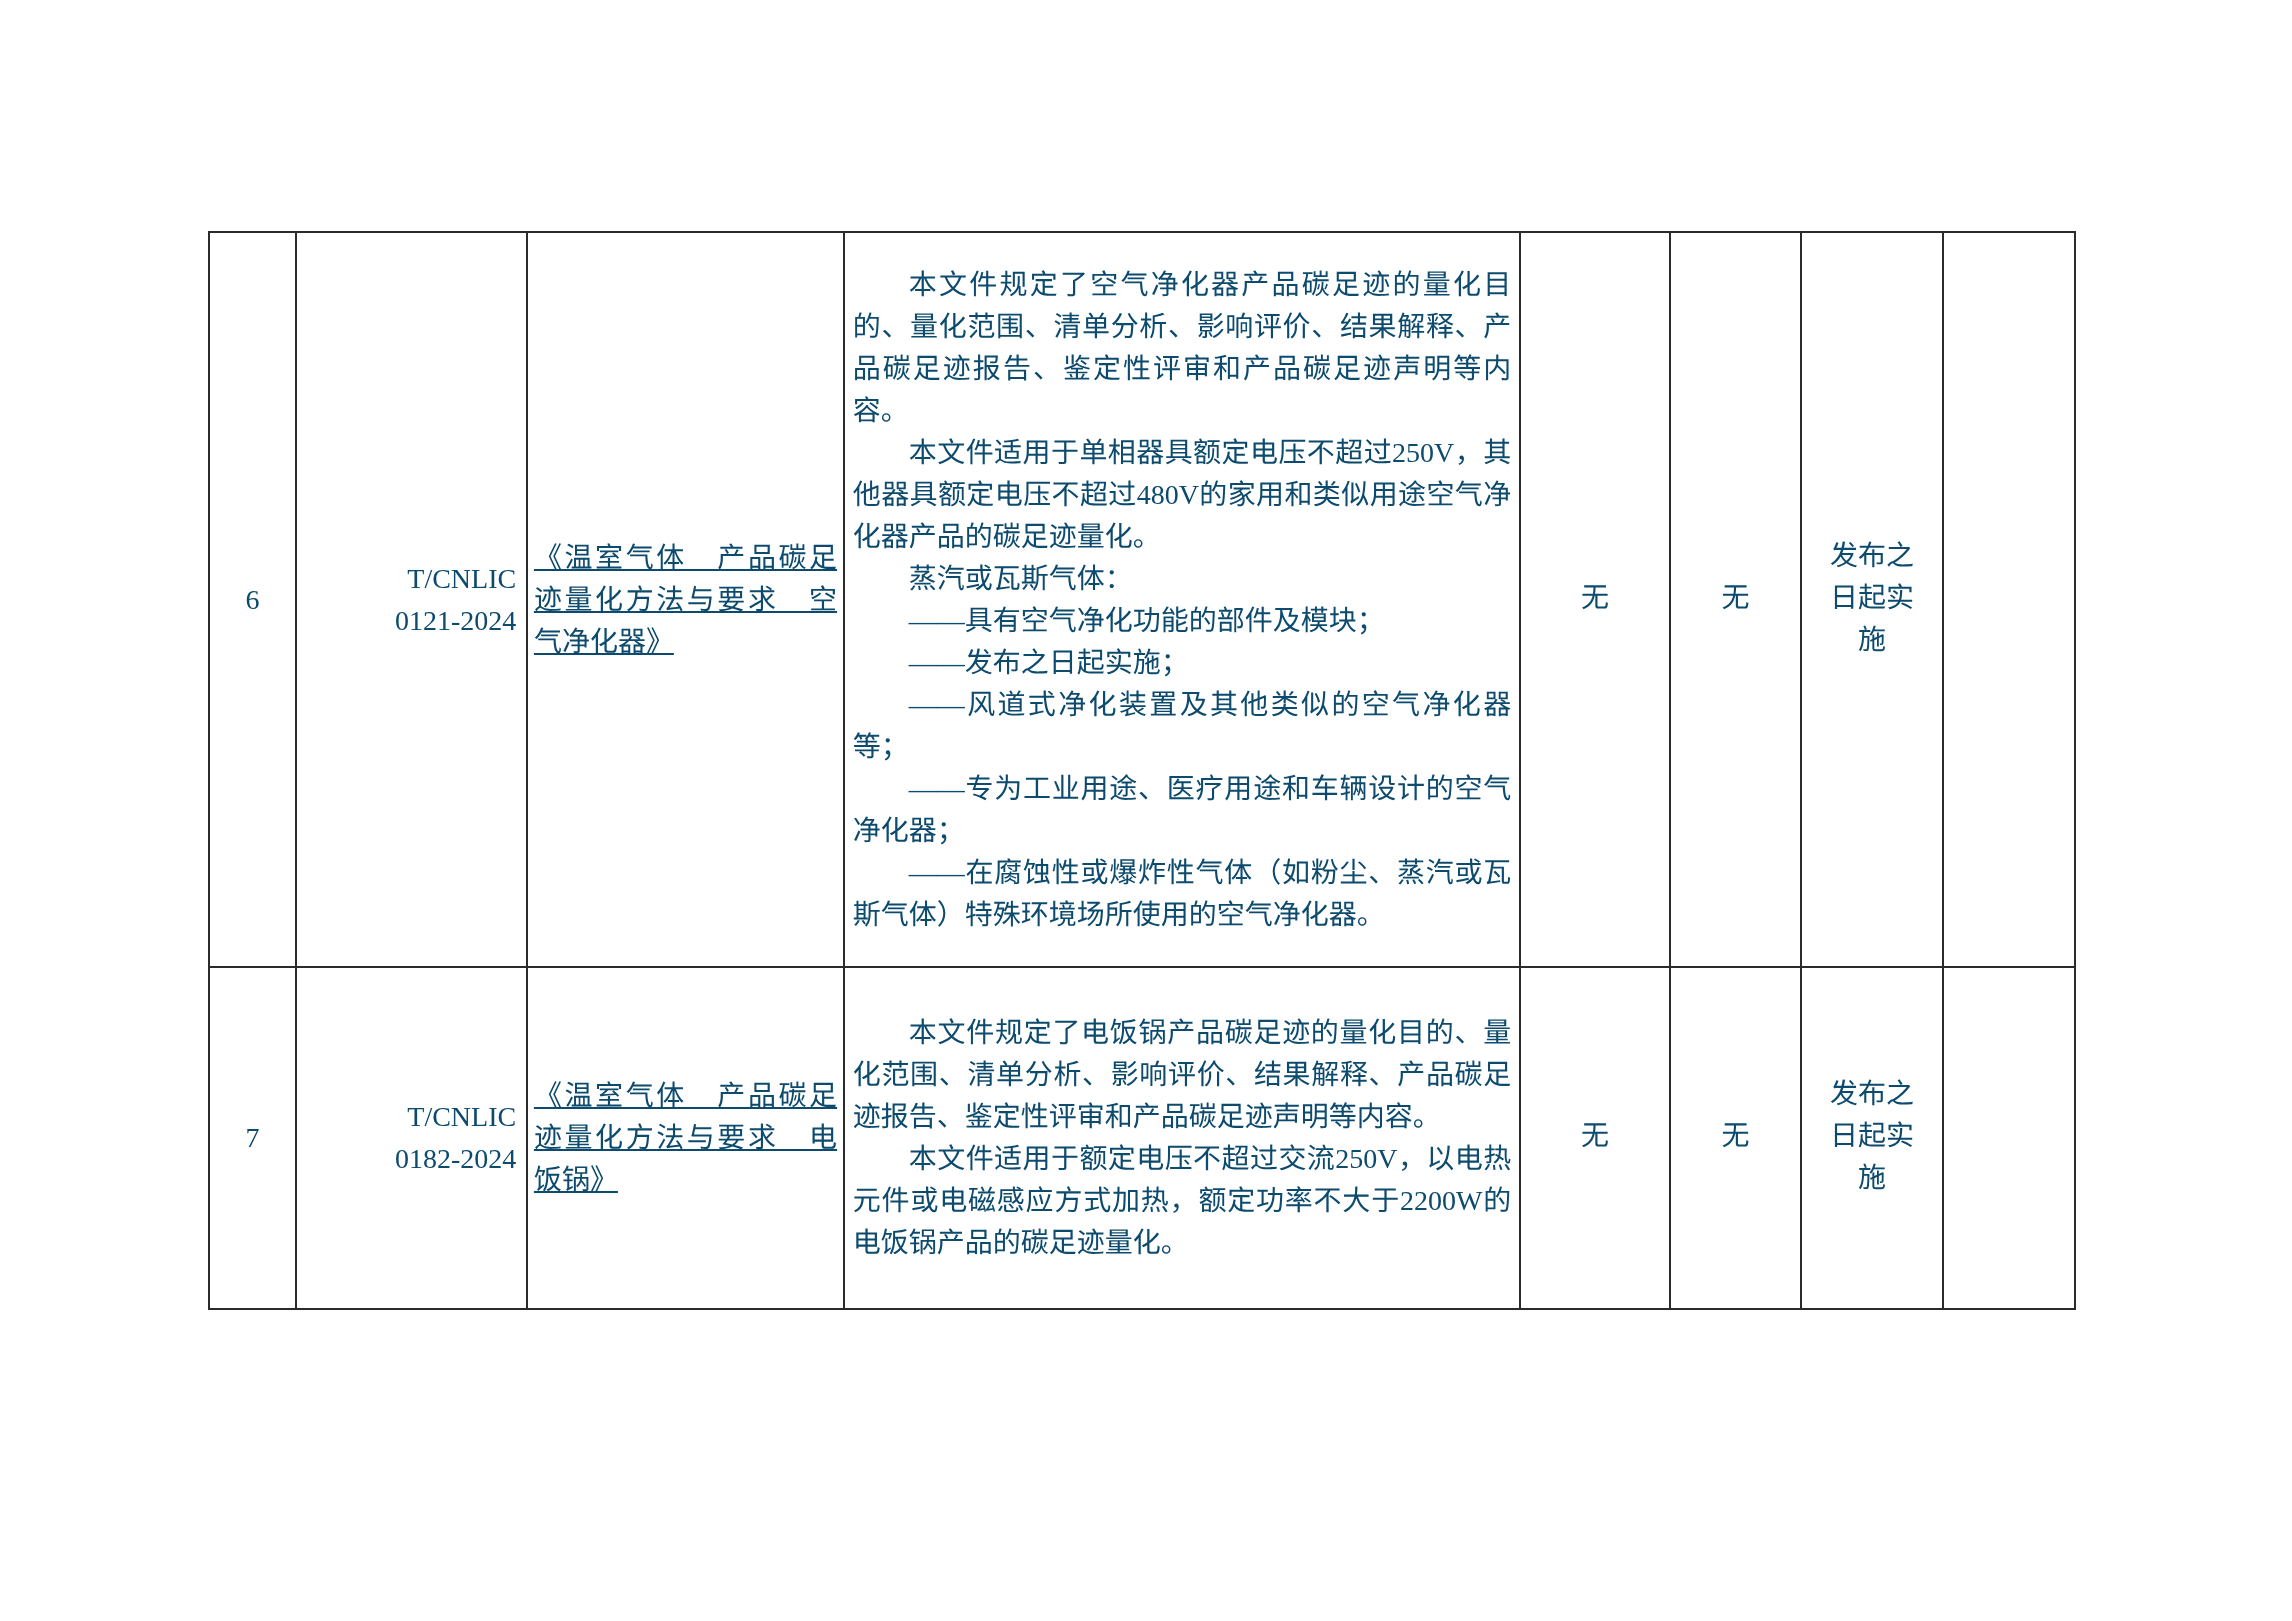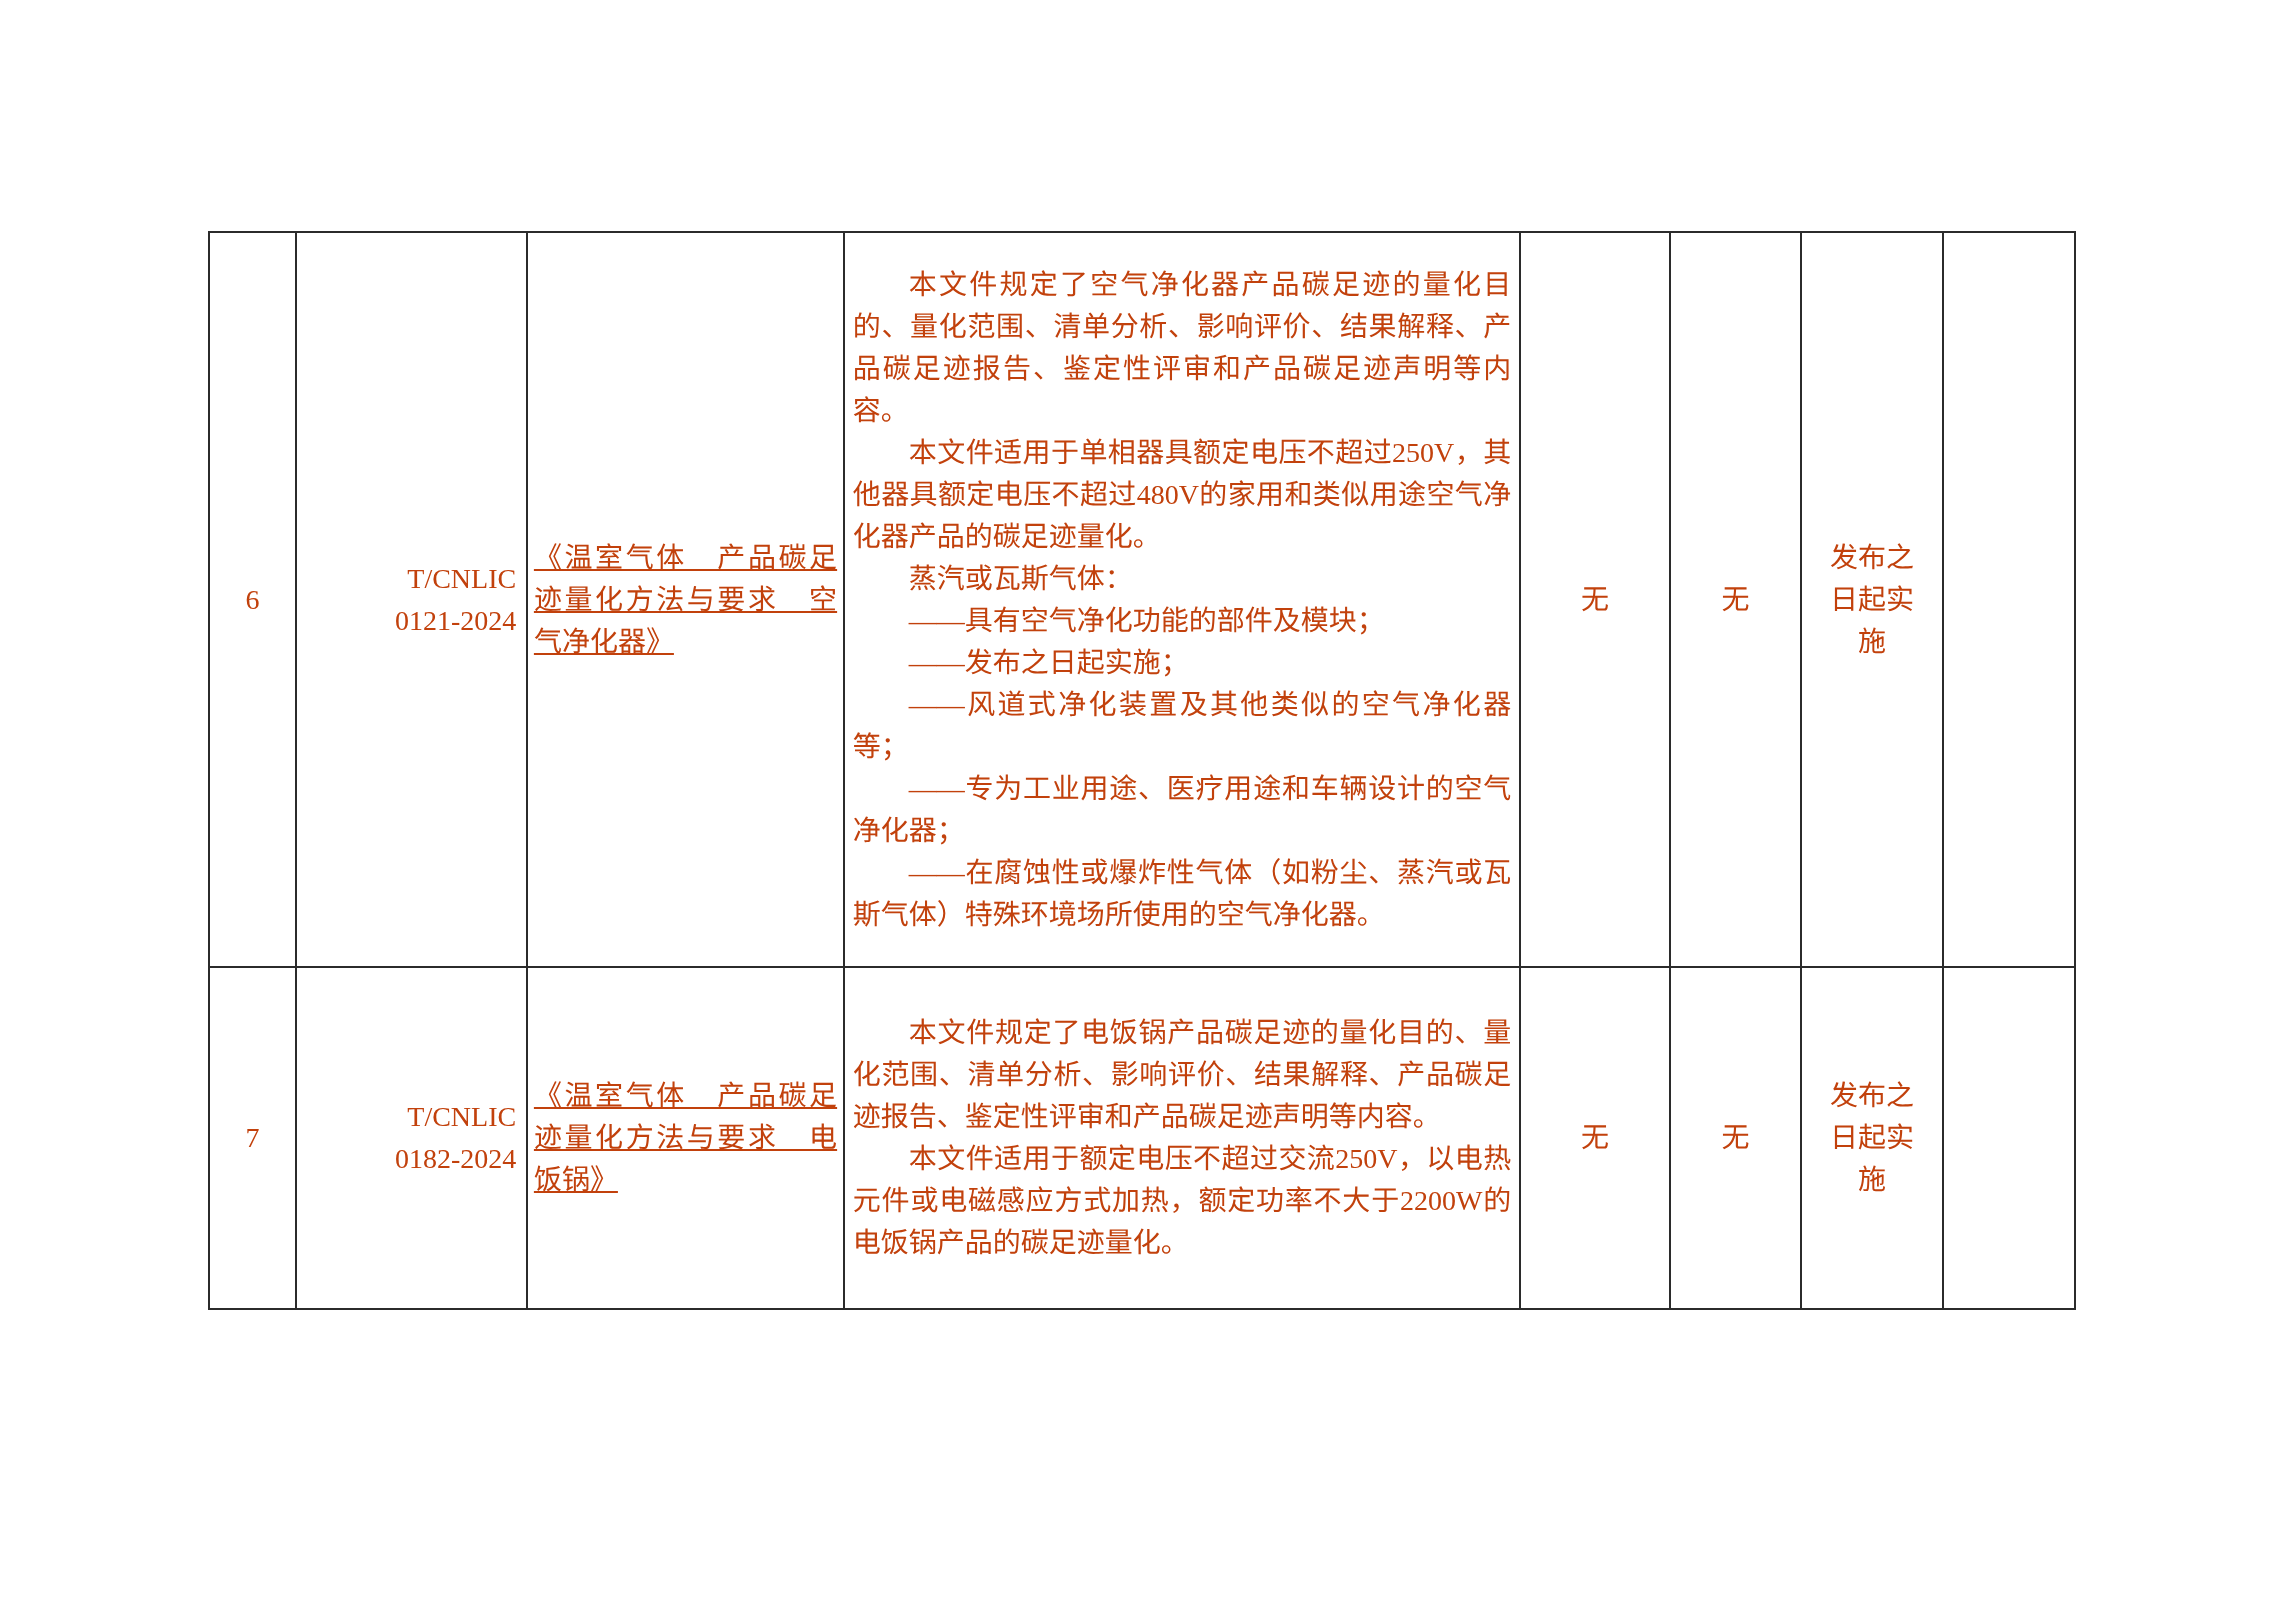--- a/index.html
+++ b/index.html
@@ -24,31 +24,31 @@
     table-layout: fixed;
     border-collapse: collapse;
     border: 2px solid #2b2b2b;
     border-top-width: 2.9px;
   }
   table.std-table td {
     border: 2px solid #2b2b2b;
     vertical-align: middle;
     font-size: 28px;
     line-height: 42px;
-    color: #c2410c;
+    color: #0c4a6e;
     overflow: hidden;
   }
   tr.row-6 { height: 735px; }
   tr.row-7 { height: 342px; }
 
   td.c-no     { text-align: center; padding: 0; }
   td.c-code   { text-align: center; padding: 0 9.8px; }
   td.c-name   { text-align: justify; padding: 0 5.9px; text-decoration: underline; }
   td.c-desc   { text-align: left; padding: 0 7.8px; }
-  td.c-small  { text-align: center; padding: 0 15.7px; }
+  td.c-small  { text-align: center; padding: 0 15.7px; font-family: Liberation Mono, monospace; }
   td.c-note   { padding: 0; }
 
   td.c-code .code-line { display: block; text-align: right; }
 
   td.c-desc p {
     margin: 0;
     text-indent: 2em;
     text-align: justify;
   }
 </style>

